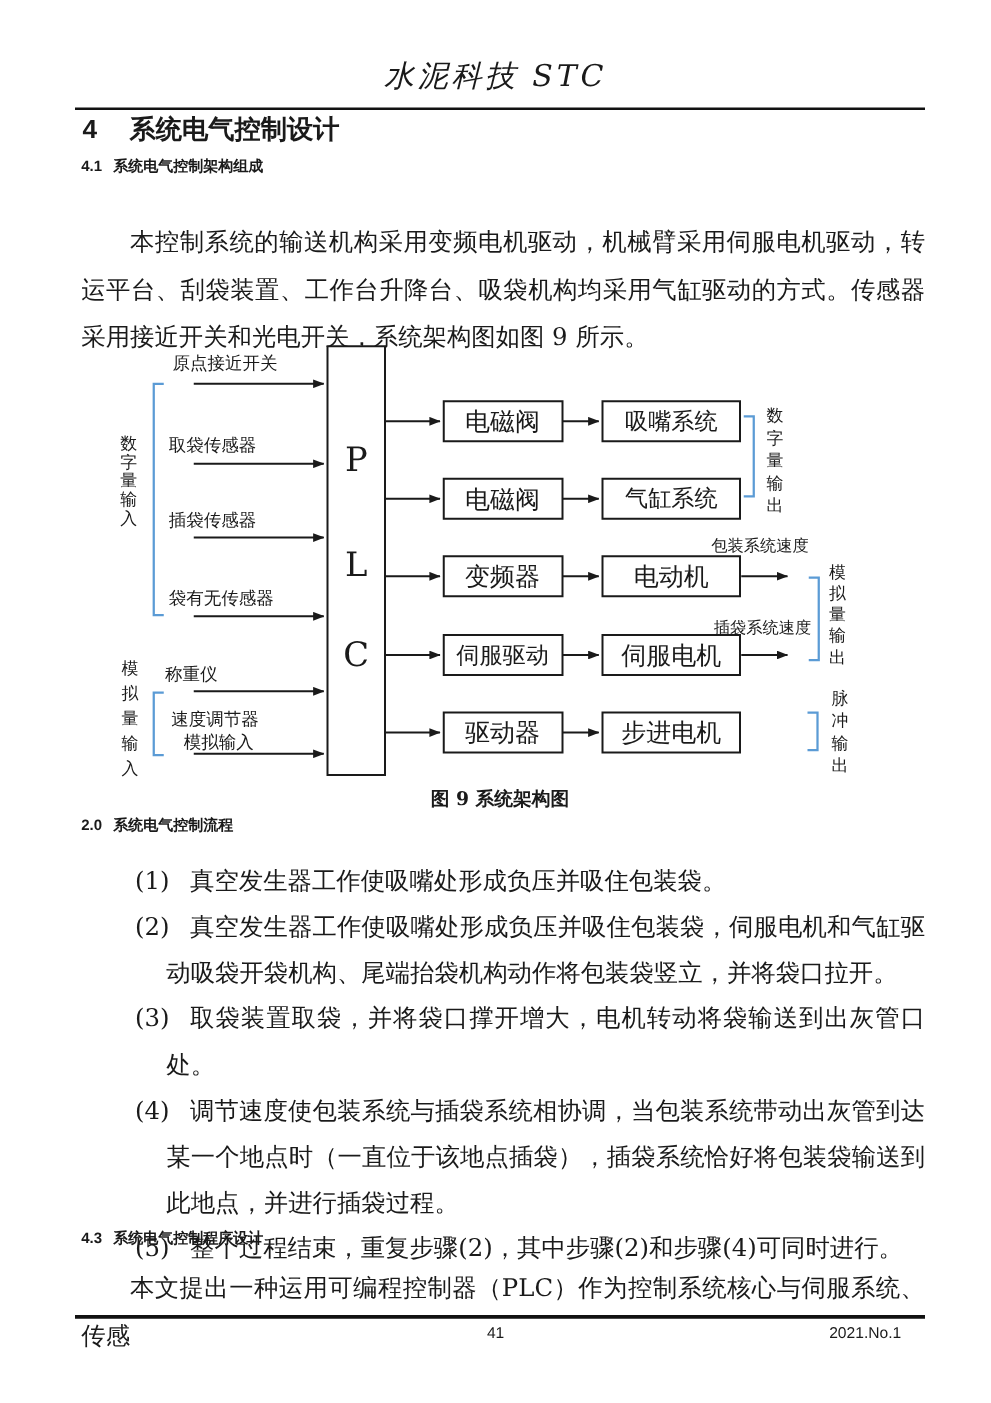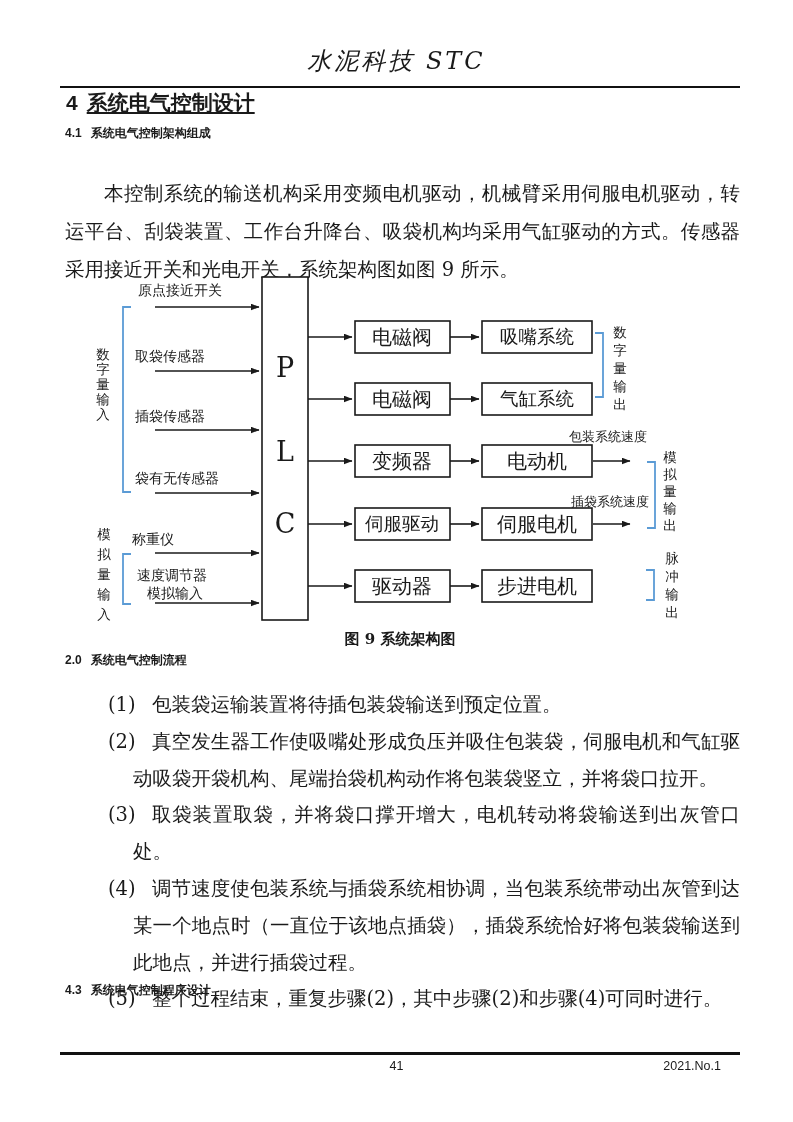--- a/index.html
+++ b/index.html
@@ -20,21 +20,21 @@
     font-size:24px;
     letter-spacing:3px;
   }
   .header-rule{top:86px;left:60px;right:53px;height:2px;background:#111;}
   .heading{
     font-family:"Liberation Sans","DejaVu Sans",sans-serif;
     font-weight:700;
     white-space:nowrap;
   }
   .h1{top:89px;left:66px;font-size:21px;}
-  .h1 .h-title{margin-left:9px;text-decoration:underline;}
+  .h1 .h-title{margin-left:26px;}
   .h2{font-size:12px;left:65px;}
   .h2 .h-title{margin-left:9px;}
   .h2-41{top:125px;}
   .h2-42{top:652px;}
   .h2-43{top:982px;}
   .body-par{
     left:65px;right:53px;
     font-size:19.5px;
     line-height:38px;
     text-align:justify;
@@ -178,21 +178,21 @@
     <text class="d-caption" x="340" y="372" text-anchor="middle">图 9 系统架构图</text>
   </svg>
 
   <div class="abs heading h2 h2-42">
     <span class="h-num">2.0</span><span class="h-title">系统电气控制流程</span>
   </div>
 
   <div class="abs steps">
     <div class="li">
       <span class="li-num">(1)</span>
-      <span>包装袋运输装置将待插包装袋输送到预定位置。</span>
+      <span>真空发生器工作使吸嘴处形成负压并吸住包装袋。</span>
     </div>
     <div class="li">
       <span class="li-num">(2)</span>
       <span>真空发生器工作使吸嘴处形成负压并吸住包装袋，伺服电机和气缸驱动吸袋开袋机构、尾端抬袋机构动作将包装袋竖立，并将袋口拉开。</span>
     </div>
     <div class="li">
       <span class="li-num">(3)</span>
       <span>取袋装置取袋，并将袋口撑开增大，电机转动将袋输送到出灰管口处。</span>
     </div>
     <div class="li">
@@ -202,18 +202,19 @@
     <div class="li">
       <span class="li-num">(5)</span>
       <span>整个过程结束，重复步骤(2)，其中步骤(2)和步骤(4)可同时进行。</span>
     </div>
   </div>
 
   <div class="abs heading h2 h2-43">
     <span class="h-num">4.3</span><span class="h-title">系统电气控制程序设计</span>
   </div>
 
+  <p class="abs body-par par-43">本文提出一种运用可编程控制器（PLC）作为控制系统核心与伺服系统、传感</p>
 
   <div class="abs footer-rule"></div>
   <div class="abs page-num">41</div>
   <div class="abs issue">2021.No.1</div>
 
 </div>
 
 </body></html>

